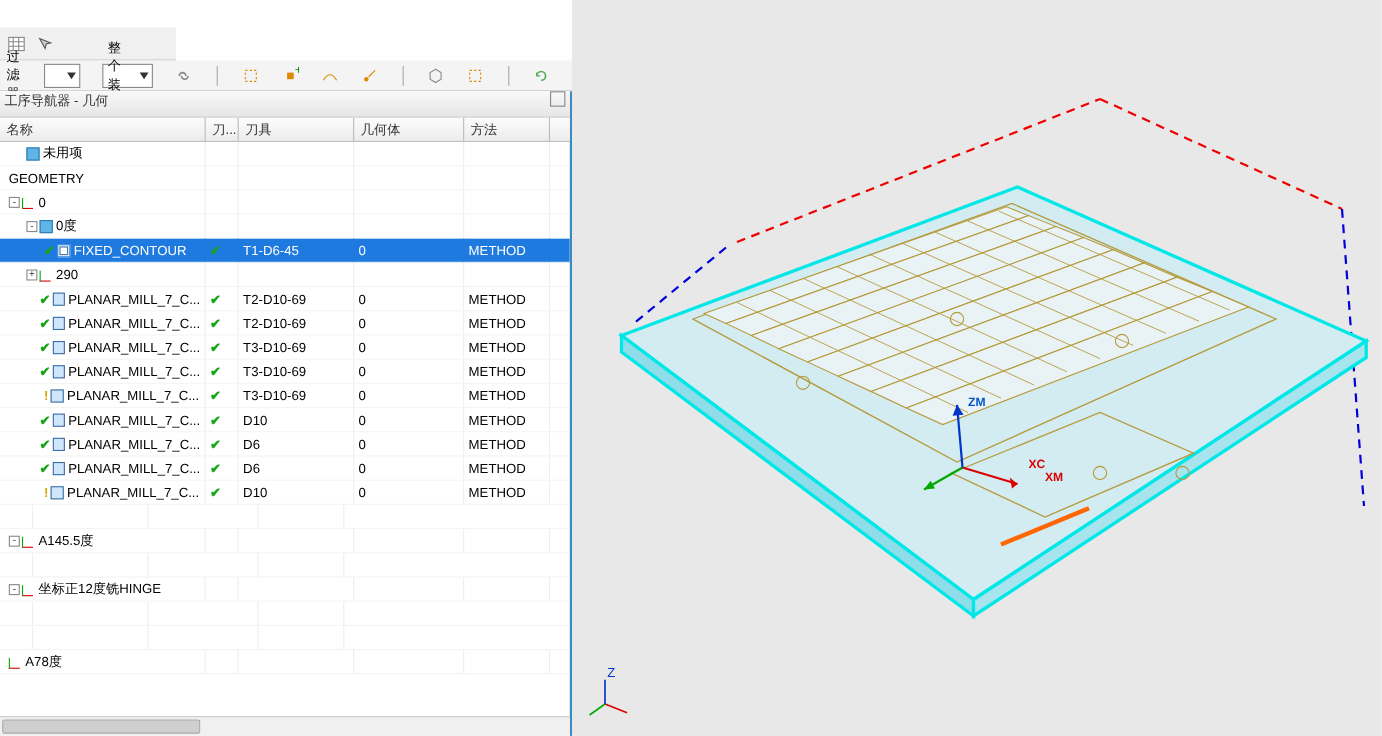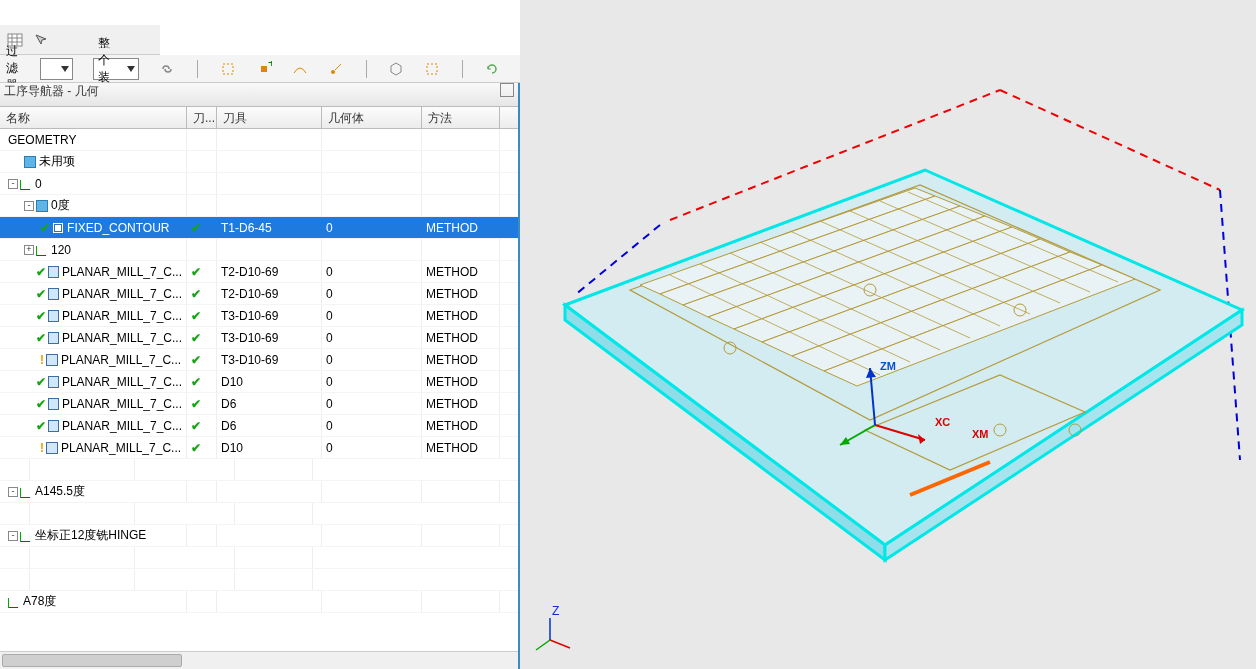--- a/index.html
+++ b/index.html
@@ -236,33 +236,33 @@
   <div class="thead">
     <div class="th col-name">名称</div>
     <div class="th col-track">刀...</div>
     <div class="th col-tool">刀具</div>
     <div class="th col-geom">几何体</div>
     <div class="th col-method">方法</div>
   </div>
   <div class="tbody" id="tbody">
       <div class="row">
         <div class="c col-name">
-          <span class="indent" style="width: 4px;"></span>
-          <span>GEOMETRY</span>
-        </div>
-        <div class="c col-track"></div>
-        <div class="c col-tool"></div>
-        <div class="c col-geom"></div>
-        <div class="c col-method"></div>
-      </div>
-      <div class="row">
-        <div class="c col-name">
           <span class="indent" style="width: 20px;"></span>
           <span class="ico-cube"></span>
           <span>未用项</span>
+        </div>
+        <div class="c col-track"></div>
+        <div class="c col-tool"></div>
+        <div class="c col-geom"></div>
+        <div class="c col-method"></div>
+      </div>
+      <div class="row">
+        <div class="c col-name">
+          <span class="indent" style="width: 4px;"></span>
+          <span>GEOMETRY</span>
         </div>
         <div class="c col-track"></div>
         <div class="c col-tool"></div>
         <div class="c col-geom"></div>
         <div class="c col-method"></div>
       </div>
       <div class="row">
         <div class="c col-name">
           <span class="indent" style="width: 4px;"></span>
           <span class="toggle">-</span>
@@ -298,21 +298,21 @@
         </div>
         <div class="c col-tool">T1-D6-45</div>
         <div class="c col-geom">0</div>
         <div class="c col-method">METHOD</div>
       </div>
       <div class="row">
         <div class="c col-name">
           <span class="indent" style="width: 20px;"></span>
           <span class="toggle">+</span>
           <span class="ico-coord"></span>
-          <span>120</span>
+          <span>290</span>
         </div>
         <div class="c col-track"></div>
         <div class="c col-tool"></div>
         <div class="c col-geom"></div>
         <div class="c col-method"></div>
       </div>
       <div class="row">
         <div class="c col-name">
           <span class="indent" style="width: 36px;"></span>
           <span class="chk">✔</span>
@@ -561,15 +561,15 @@
     </g>
 
     <g transform="translate(30,640)" stroke-width="1.5">
       <line x1="0" y1="0" x2="20" y2="8" stroke="#d00"></line>
       <line x1="0" y1="0" x2="-14" y2="10" stroke="#0a0"></line>
       <line x1="0" y1="0" x2="0" y2="-22" stroke="#03c"></line>
       <text x="2" y="-25" font-size="10" fill="#03c">Z</text>
     </g>
   </svg>
   <span class="axis-label axis-xc" style="left:395px;top:416px">XC</span>
-  <span class="axis-label axis-xm" style="left:432px;top:428px">XM</span>
+  <span class="axis-label axis-xm" style="left:410px;top:428px">XM</span>
   <span class="axis-label axis-zm" style="left:340px;top:360px">ZM</span>
 </div>
 
 </body></html>

